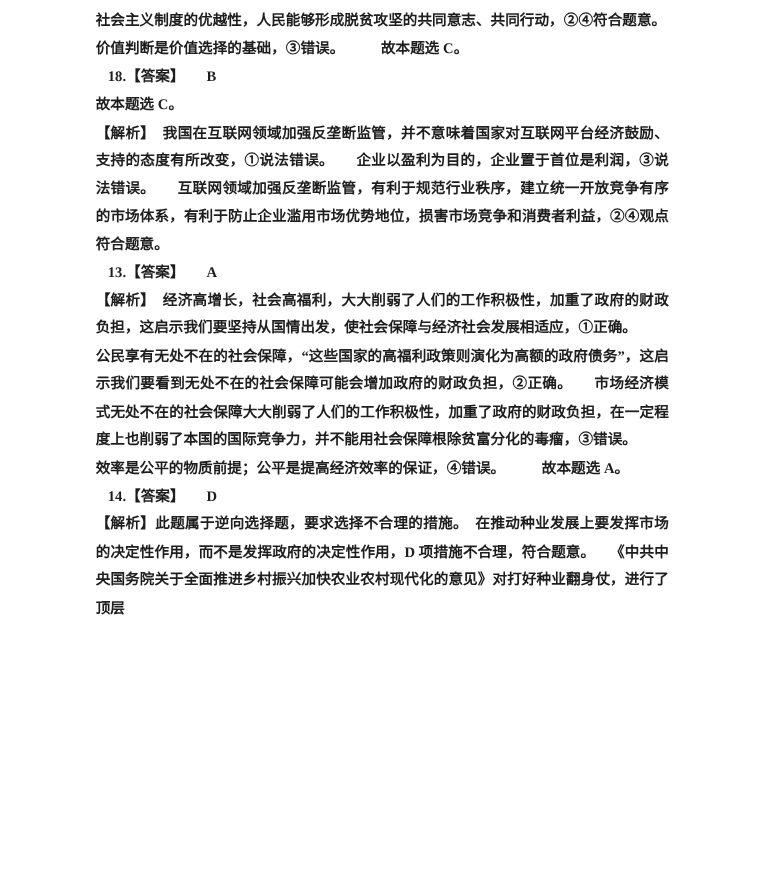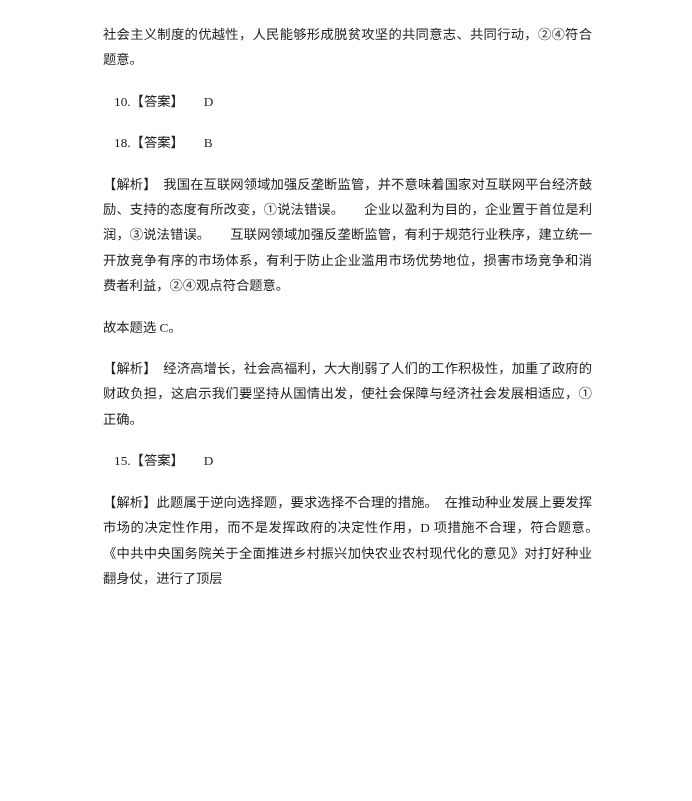--- a/index.html
+++ b/index.html
@@ -21,34 +21,38 @@
     left: 87px;
     top: 6px;
     width: 521px;
     font-size: 13.3px;
     line-height: 25.4px;
     text-align: justify;
     word-break: normal;
     overflow-wrap: break-word;
   }
   p.block {
-    margin: 16px;
+    margin: 0;
     padding: 0;
+    font-weight: bold;
   }
   p.answer {
     padding-left: 11px;
   }
 </style>
 </head>
 <body style="background: rgb(255, 255, 255);">
 
 <div class="page">
   <div class="content" id="doc-content" style="color: rgb(30, 30, 30);">
       <p class="block analysis">社会主义制度的优越性，人民能够形成脱贫攻坚的共同意志、共同行动，②④符合题意。</p>
-      <p class="block answer">10.【答案】　　D</p>
+      <p class="block analysis">价值判断是价值选择的基础，③错误。　　　故本题选 C。</p>
       <p class="block answer">18.【答案】　　B</p>
+      <p class="block analysis">故本题选 C。</p>
       <p class="block analysis">【解析】　我国在互联网领域加强反垄断监管，并不意味着国家对互联网平台经济鼓励、支持的态度有所改变，①说法错误。　　企业以盈利为目的，企业置于首位是利润，③说法错误。　　互联网领域加强反垄断监管，有利于规范行业秩序，建立统一开放竞争有序的市场体系，有利于防止企业滥用市场优势地位，损害市场竞争和消费者利益，②④观点符合题意。</p>
-      <p class="block analysis">故本题选 C。</p>
+      <p class="block answer">13.【答案】　　A</p>
       <p class="block analysis">【解析】　经济高增长，社会高福利，大大削弱了人们的工作积极性，加重了政府的财政负担，这启示我们要坚持从国情出发，使社会保障与经济社会发展相适应，①正确。</p>
-      <p class="block answer">15.【答案】　　D</p>
+      <p class="block analysis">公民享有无处不在的社会保障，“这些国家的高福利政策则演化为高额的政府债务”，这启示我们要看到无处不在的社会保障可能会增加政府的财政负担，②正确。　　市场经济模式无处不在的社会保障大大削弱了人们的工作积极性，加重了政府的财政负担，在一定程度上也削弱了本国的国际竞争力，并不能用社会保障根除贫富分化的毒瘤，③错误。</p>
+      <p class="block analysis">效率是公平的物质前提；公平是提高经济效率的保证，④错误。　　　故本题选 A。</p>
+      <p class="block answer">14.【答案】　　D</p>
       <p class="block analysis">【解析】此题属于逆向选择题，要求选择不合理的措施。　在推动种业发展上要发挥市场的决定性作用，而不是发挥政府的决定性作用，D 项措施不合理，符合题意。　　《中共中央国务院关于全面推进乡村振兴加快农业农村现代化的意见》对打好种业翻身仗，进行了顶层</p>
     </div>
 </div>
 
 </body></html>

